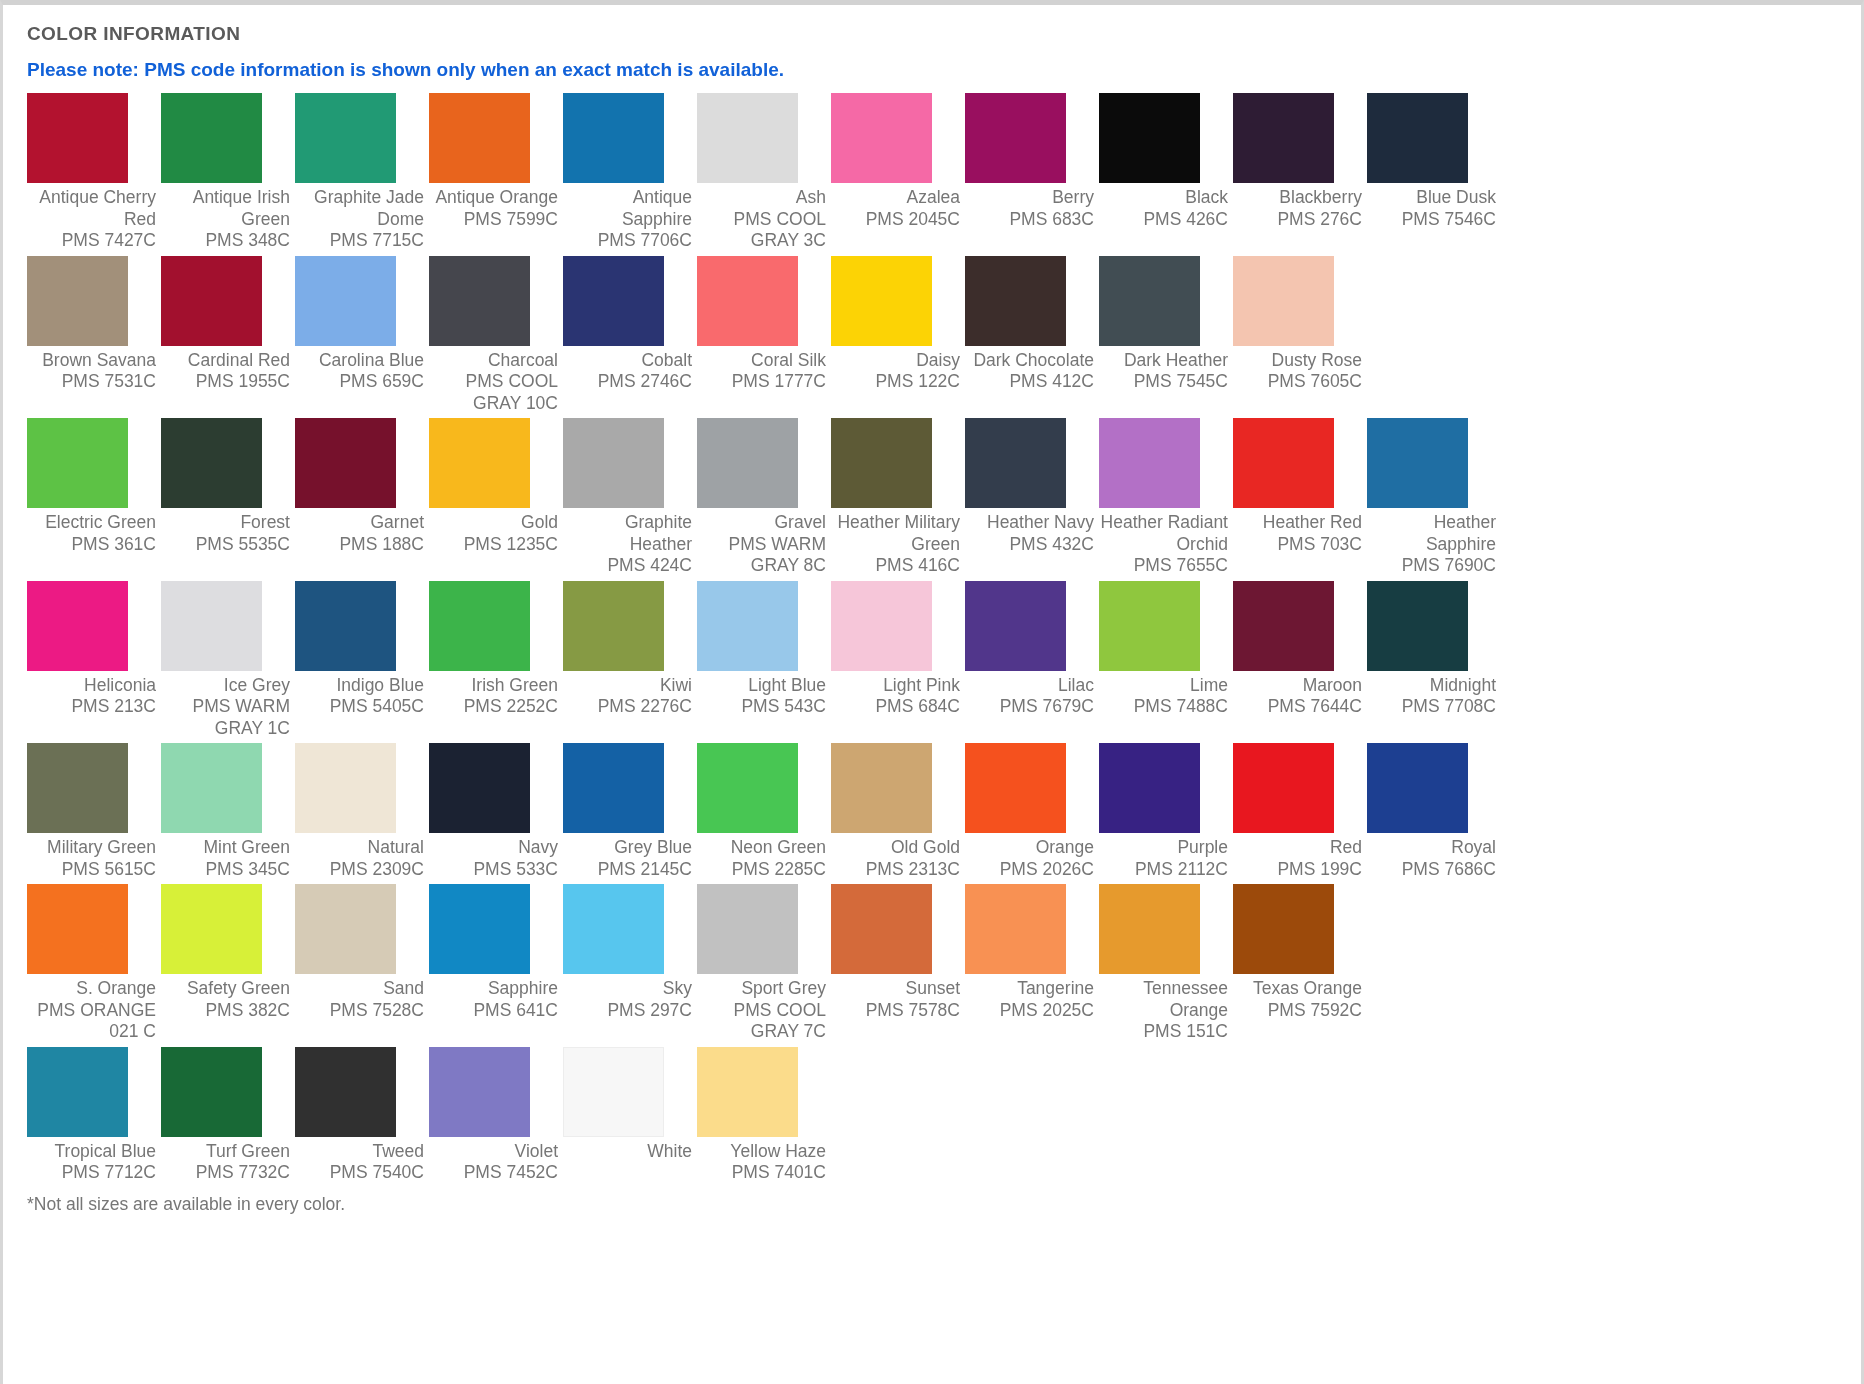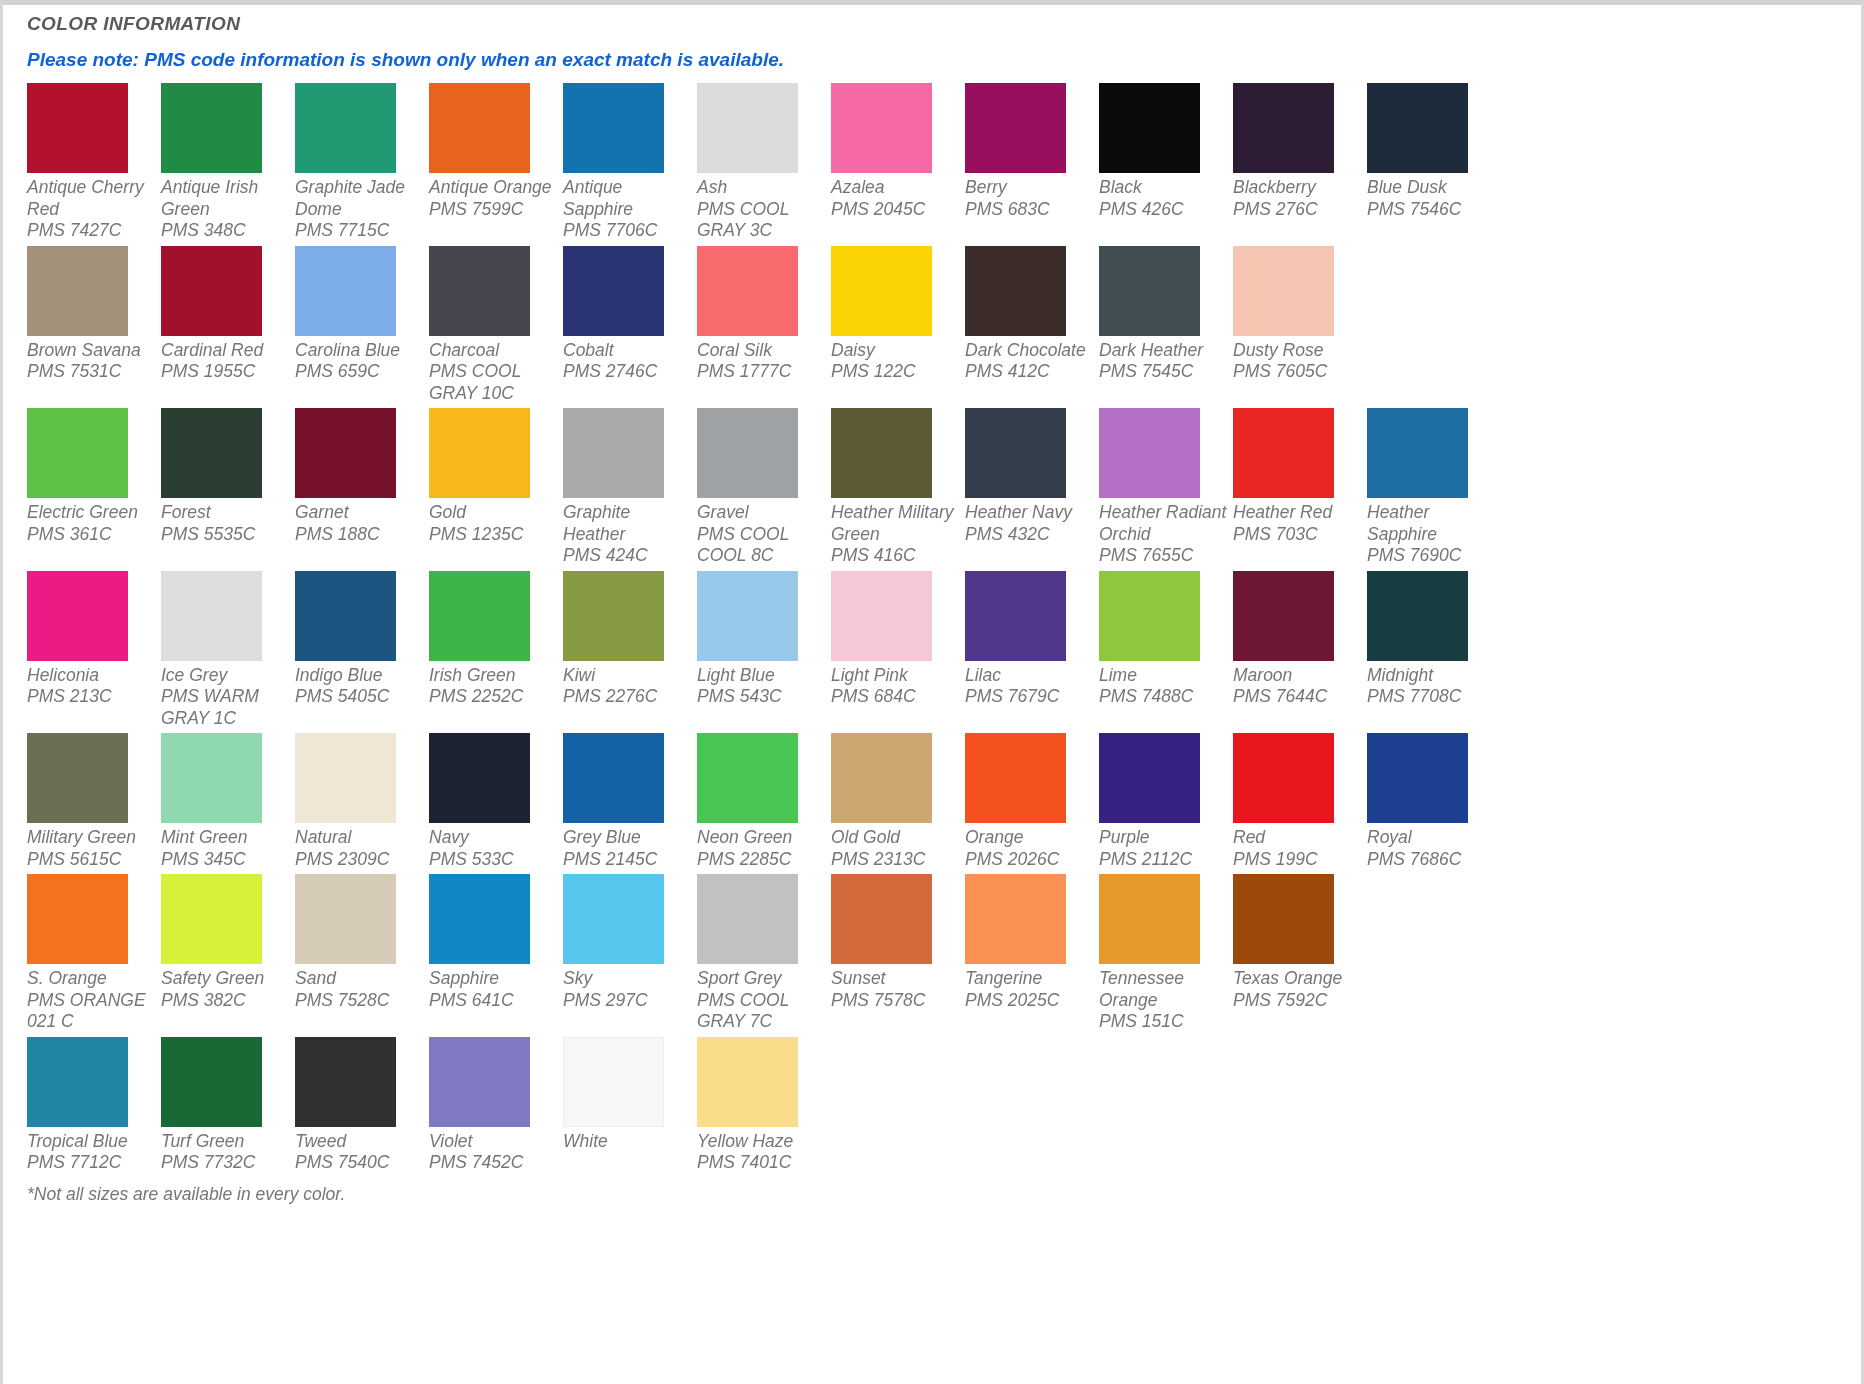--- a/index.html
+++ b/index.html
@@ -17,22 +17,21 @@
     position: relative;
     width: 1864px;
     height: 1384px;
     box-sizing: border-box;
     background: #ffffff;
     border-top: 5px solid #d2d2d2;
     border-left: 3px solid #d7d7d7;
     border-right: 3px solid #d7d7d7;
   }
   .inner {
-    padding: 6px 0 0 24px;
-    font-style: italic;
+    padding: 16px 0 0 24px;
   }
   .section-title {
     font-size: 19px;
     font-weight: bold;
     color: #5a5a5a;
     letter-spacing: 0.4px;
     margin: 2px 0 14px 0;
   }
   .note {
     font-size: 19px;
@@ -63,20 +62,21 @@
   .footnote {
     font-size: 17.5px;
     color: #767676;
     margin-top: 6px;
     padding-bottom: 10px;
   }
   
   .row-block {
     display: grid;
     grid-template-columns: repeat(11, 134px);
+    text-align: right;
   }
 </style>
 </head>
 <body>
 
 <div class="page">
   <div class="inner">
     <div class="section-title">COLOR INFORMATION</div>
     <div class="note">Please note: PMS code information is shown only when an exact match is available.</div>
     <div id="swatch-grid">
@@ -184,21 +184,21 @@
           <div class="swatch-cell">
             <span class="chip" style="background: rgb(248, 184, 28);"></span>
             <div class="chip-label"><span>Gold</span><span class="pms">PMS 1235C</span></div>
           </div>
           <div class="swatch-cell">
             <span class="chip" style="background: rgb(169, 169, 169);"></span>
             <div class="chip-label"><span>Graphite Heather</span><span class="pms">PMS 424C</span></div>
           </div>
           <div class="swatch-cell">
             <span class="chip" style="background: rgb(158, 162, 165);"></span>
-            <div class="chip-label"><span>Gravel</span><span class="pms">PMS COOL COOL 8C</span></div>
+            <div class="chip-label"><span>Gravel</span><span class="pms">PMS WARM GRAY 8C</span></div>
           </div>
           <div class="swatch-cell">
             <span class="chip" style="background: rgb(93, 90, 54);"></span>
             <div class="chip-label"><span>Heather Military Green</span><span class="pms">PMS 416C</span></div>
           </div>
           <div class="swatch-cell">
             <span class="chip" style="background: rgb(51, 61, 76);"></span>
             <div class="chip-label"><span>Heather Navy</span><span class="pms">PMS 432C</span></div>
           </div>
           <div class="swatch-cell">

